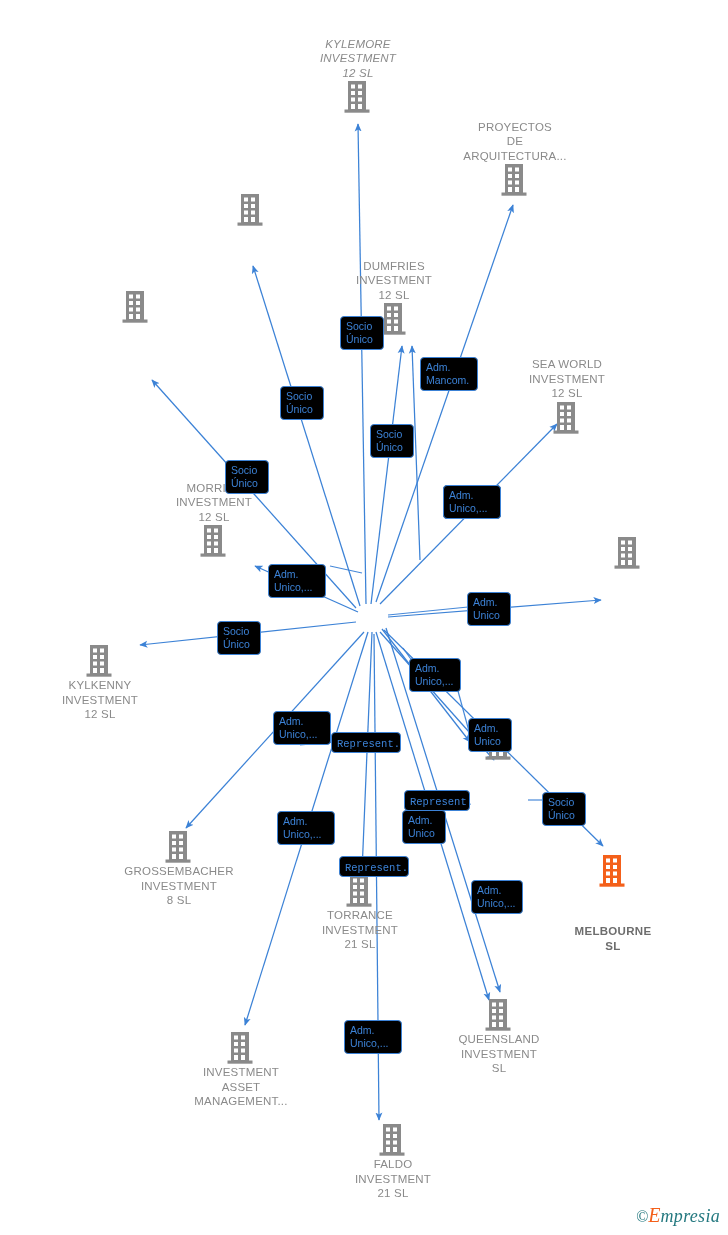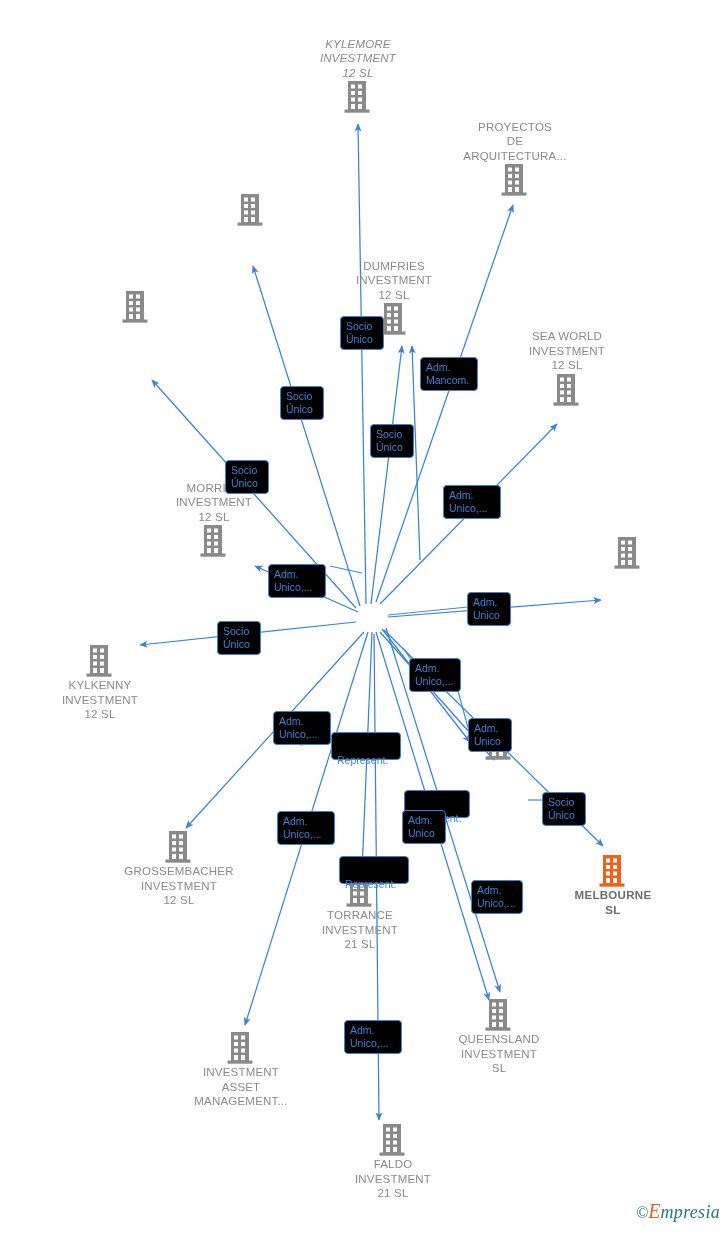--- a/index.html
+++ b/index.html
@@ -35,20 +35,21 @@
   }
   .node .label{
     display:block;
     white-space:pre-line;
     color:#8a8a8a;
   }
   .node.focus .label{
     color:#6d6d6d;
     font-weight:bold;
     letter-spacing:.3px;
+    margin-top:36px;
   }
   .node .glyph{
     display:block;
     line-height:0;
   }
   .node.below .glyph{margin-top:2px;}
   .node.above .glyph{margin-bottom:2px;}
 
   
   .badge{
@@ -57,29 +58,29 @@
     background:#000000;
     border:1.3px solid #3c82d6;
     border-radius:4px;
     color:#3c82d6;
     font-size:10.5px;
     line-height:13px;
     padding:3px 5px 4px 5px;
     white-space:pre-line;
     z-index:6;
   }
-  .badge.one-line{padding-top:21px;padding-bottom:5px;}
+  .badge.one-line{padding-top:5px;padding-bottom:5px;font-family:Liberation Mono, monospace;}
 
   
   #watermark{
     position:absolute;
     right:8px;
     bottom:8px;
     font-size:17px;
-    line-height:28px;
+    line-height:21px;
     white-space:nowrap;
     z-index:9;
   }
   #watermark .c{
     color:#23787f;
     font-family:"Liberation Serif","DejaVu Serif",serif;
     font-size:16px;
   }
   #watermark .e{
     color:#f4601a;
@@ -225,21 +226,21 @@
               <rect x="15" y="4.5" width="4" height="4"></rect>
               <rect x="8" y="11" width="4" height="4"></rect>
               <rect x="15" y="11" width="4" height="4"></rect>
               <rect x="8" y="17.5" width="4" height="4"></rect>
               <rect x="15" y="17.5" width="4" height="4"></rect>
               <rect x="8" y="24" width="4" height="5"></rect>
               <rect x="15" y="24" width="4" height="5"></rect>
             </g>
           </svg></span>
       </div>
-      <div class="node above" style="left: 567px; top: 329px;">
+      <div class="node above" style="left: 567px; top: 357px;">
         <span class="label">SEA WORLD
 INVESTMENT
 12  SL</span>
         <span class="glyph"><svg width="30" height="34" viewBox="0 0 30 34" aria-hidden="true">
             <rect x="5" y="1" width="18" height="29" fill="#8a8a8a"></rect>
             <rect x="1.5" y="29.5" width="25" height="3.2" fill="#8a8a8a"></rect>
             <g fill="#ffffff">
               <rect x="8" y="4.5" width="4" height="4"></rect>
               <rect x="15" y="4.5" width="4" height="4"></rect>
               <rect x="8" y="11" width="4" height="4"></rect>
@@ -331,21 +332,21 @@
               <rect x="8" y="11" width="4" height="4"></rect>
               <rect x="15" y="11" width="4" height="4"></rect>
               <rect x="8" y="17.5" width="4" height="4"></rect>
               <rect x="15" y="17.5" width="4" height="4"></rect>
               <rect x="8" y="24" width="4" height="5"></rect>
               <rect x="15" y="24" width="4" height="5"></rect>
             </g>
           </svg></span>
         <span class="label">GROSSEMBACHER
 INVESTMENT
-12  SL</span>
+8  SL</span>
       </div>
       <div class="node below focus" style="left: 613px; top: 852px;">
         <span class="glyph"><svg width="30" height="34" viewBox="0 0 30 34" aria-hidden="true">
             <rect x="5" y="1" width="18" height="29" fill="#f4601a"></rect>
             <rect x="1.5" y="29.5" width="25" height="3.2" fill="#f4601a"></rect>
             <g fill="#ffffff">
               <rect x="8" y="4.5" width="4" height="4"></rect>
               <rect x="15" y="4.5" width="4" height="4"></rect>
               <rect x="8" y="11" width="4" height="4"></rect>
               <rect x="15" y="11" width="4" height="4"></rect>

